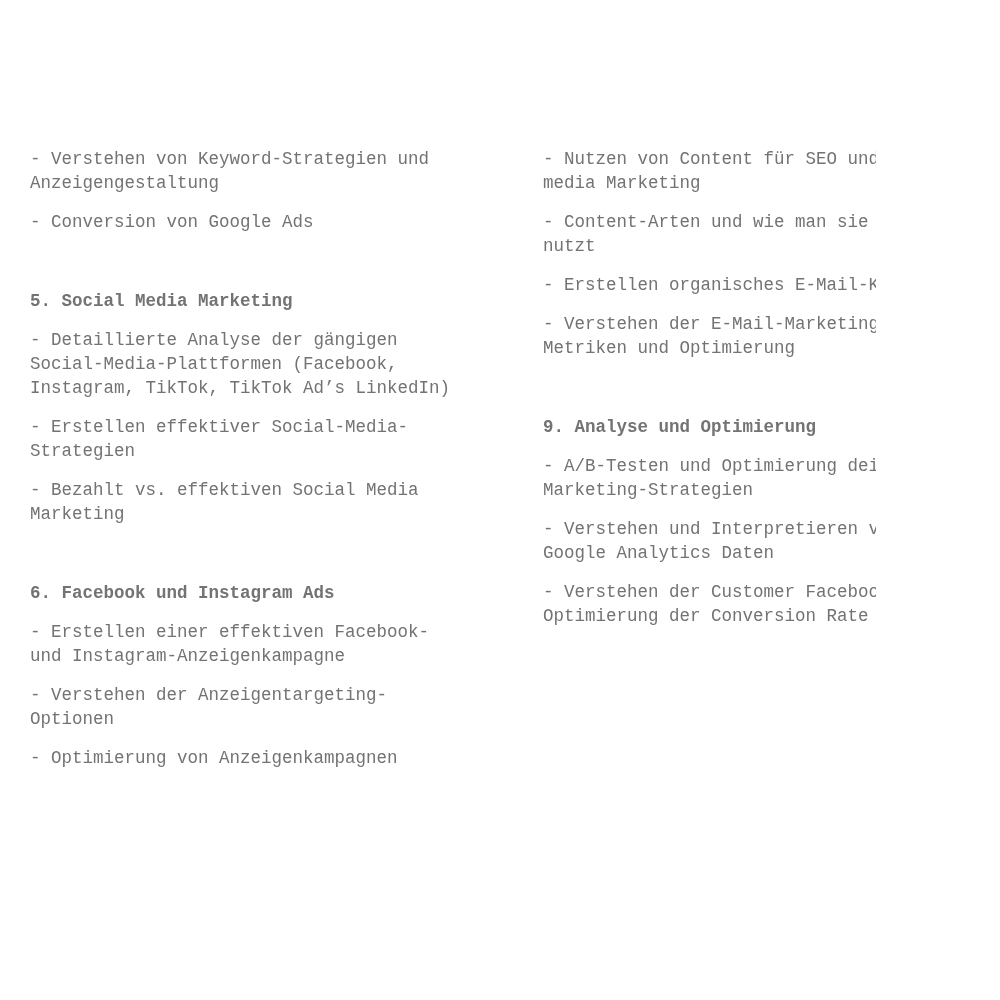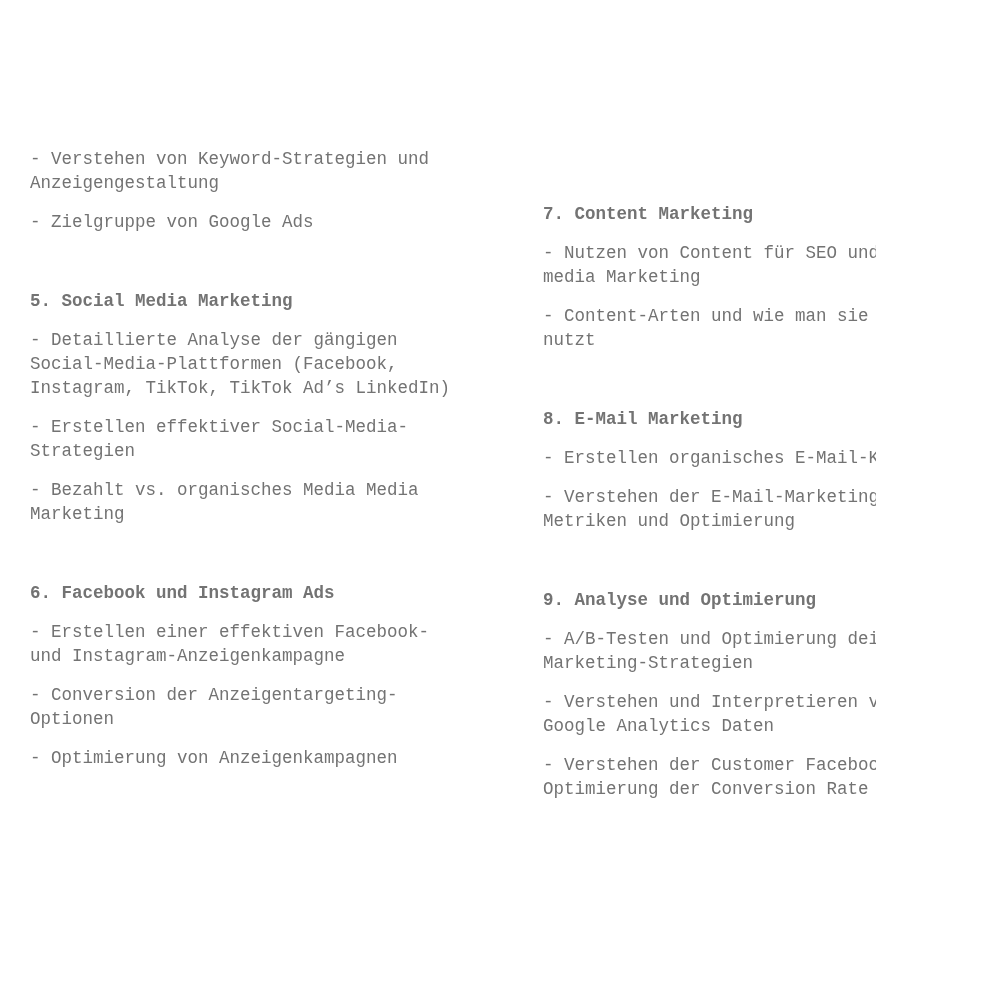--- a/index.html
+++ b/index.html
@@ -34,35 +34,33 @@
     margin: 55px 0 15px 0;
   }
   .col > :first-child { margin-top: 0; }
 </style>
 </head>
 <body>
 
 <div class="page">
   <div class="col col-left">
       <p class="item">- Verstehen von Keyword-Strategien und Anzeigengestaltung</p>
-      <p class="item">- Zielgruppe von Google Ads</p>
+      <p class="item">- Conversion von Google Ads</p>
       <h3 class="heading">5. Social Media Marketing</h3>
       <p class="item">- Detaillierte Analyse der gängigen Social-Media-Plattformen (Facebook, Instagram, TikTok, TikTok Ad’s LinkedIn)</p>
       <p class="item">- Erstellen effektiver Social-Media-Strategien</p>
-      <p class="item">- Bezahlt vs. organisches Media Media Marketing</p>
+      <p class="item">- Bezahlt vs. effektiven Social Media Marketing</p>
       <h3 class="heading">6. Facebook und Instagram Ads</h3>
       <p class="item">- Erstellen einer effektiven Facebook- und Instagram-Anzeigenkampagne</p>
-      <p class="item">- Conversion der Anzeigentargeting-Optionen</p>
+      <p class="item">- Verstehen der Anzeigentargeting-Optionen</p>
       <p class="item">- Optimierung von Anzeigenkampagnen</p>
     </div>
   <div class="col col-right">
-      <h3 class="heading">7. Content Marketing</h3>
       <p class="item">- Nutzen von Content für SEO und Social media Marketing</p>
       <p class="item">- Content-Arten und wie man sie effektiv nutzt</p>
-      <h3 class="heading">8. E-Mail Marketing</h3>
       <p class="item">- Erstellen organisches E-Mail-Kampagnen</p>
       <p class="item">- Verstehen der E-Mail-Marketing-Metriken und Optimierung</p>
       <h3 class="heading">9. Analyse und Optimierung</h3>
       <p class="item">- A/B-Testen und Optimierung deiner Marketing-Strategien</p>
       <p class="item">- Verstehen und Interpretieren von Google Analytics Daten</p>
       <p class="item">- Verstehen der Customer Facebook und Optimierung der Conversion Rate</p>
     </div>
 </div>
 
 </body></html>

